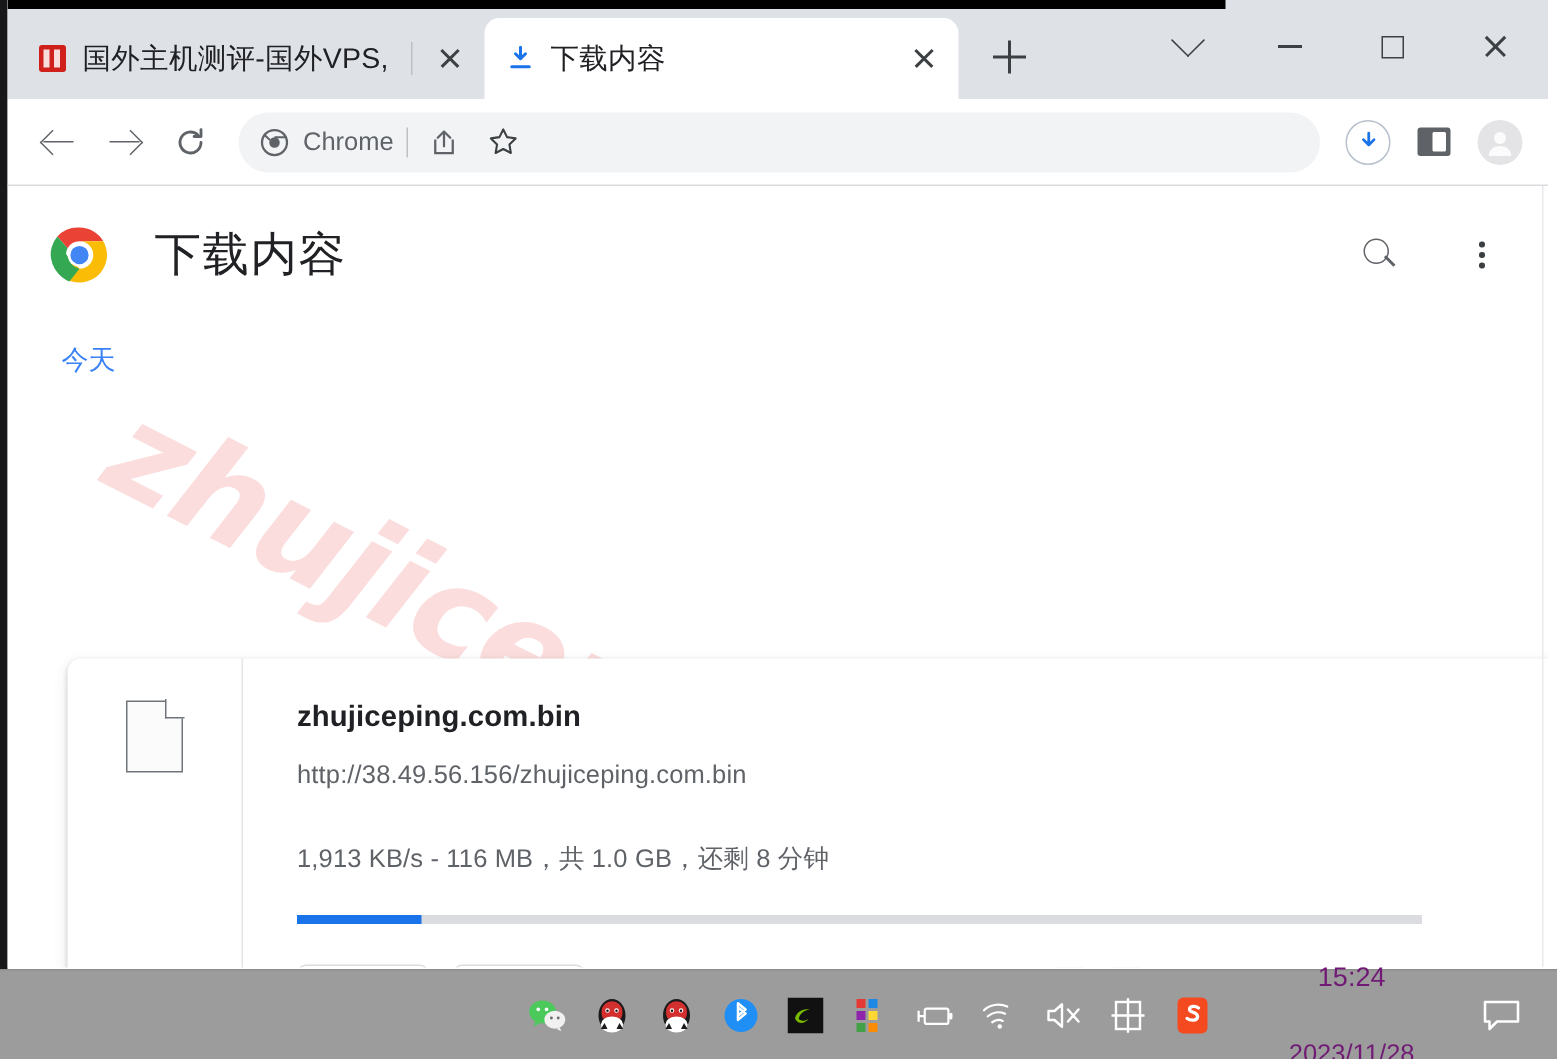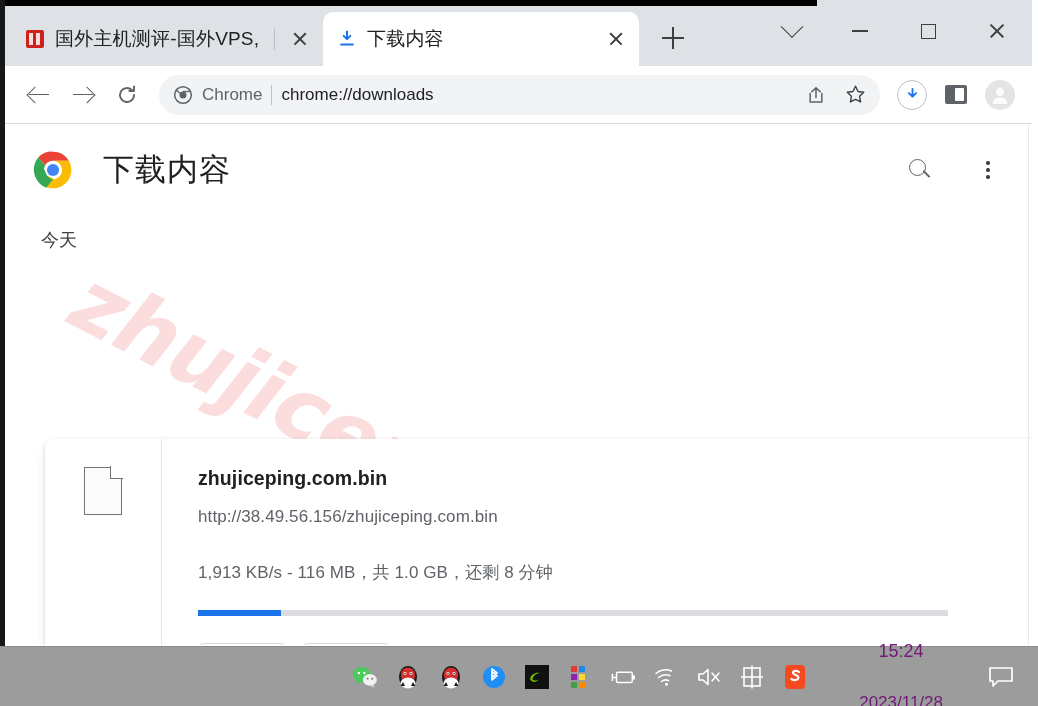--- a/index.html
+++ b/index.html
@@ -139,21 +139,21 @@
   }
   .page-header { display: flex; align-items: center; height: 92px; padding: 0 22px 0 28px; position: relative; }
   .chrome-logo { width: 40px; height: 40px; flex: 0 0 40px; }
   .page-title { font-size: 31px; color: #202124; margin-left: 30px; flex: 1; letter-spacing: 1px; }
   .hdr-btn { width: 44px; height: 44px; border-radius: 50%; display:flex; align-items:center; justify-content:center; flex:0 0 44px;}
   .hdr-btn.last { margin-left: 24px; }
   .magnifier { width: 22px; height: 22px; position: relative; }
   .magnifier::before { content:""; position:absolute; left:0; top:0; width:15px; height:15px; border:1.9px solid #5f6368; border-radius:50%; }
   .magnifier::after { content:""; position:absolute; left:13px; top:14px; width:9px; height:1.9px; background:#5f6368; transform: rotate(45deg); }
 
-  .date-label { font-size: 18px; color: #404040; padding: 12px 0 0 36px; position: relative; }
+  .date-label { font-size: 18px; color: #3b82f6; padding: 12px 0 0 36px; position: relative; }
 
   .dl-card {
     position: absolute; left: 40px; top: 315px; right: -40px; height: 265px;
     background: #fff; border-radius: 9px;
     box-shadow: 0 1px 3px rgba(60,64,67,.22), 0 4px 10px rgba(60,64,67,.10);
     display: flex;
   }
   .card-iconcol { width: 117px; flex: 0 0 117px; display: flex; align-items: flex-start; justify-content: center; padding-top: 28px; border-right: 1px solid #e4e6e8; }
   .file-icon { width: 38px; height: 48px; position: relative; }
   .file-icon .body { position:absolute; inset:0; border:1.6px solid #70757a; background:#fbfbfb; }
@@ -259,21 +259,20 @@
         <span class="chrome-mono">
           <svg viewBox="0 0 24 24" width="20" height="20">
               <circle cx="12" cy="12" r="10" fill="none" stroke="#5f6368" stroke-width="1.8"></circle>
               <circle cx="12" cy="12" r="4.2" fill="#5f6368"></circle>
               <path d="M12 7.8h9.4" stroke="#5f6368" stroke-width="1.6"></path>
               <path d="M8.4 10 3.6 5.6" stroke="#5f6368" stroke-width="1.6"></path>
             </svg>
         </span>
         <span class="omni-brand">Chrome</span>
         <span class="omni-div"></span>
-        <span class="omni-url">chrome://downloads</span>
         <span class="omni-ico">
           <svg width="20" height="20" viewBox="0 0 24 24">
               <path d="M5 9.5v11h14v-11" fill="none" stroke="#5f6368" stroke-width="1.8"></path>
               <path d="M12 15V3.2m0 0 5 5m-5-5-5 5" fill="none" stroke="#5f6368" stroke-width="1.8" stroke-linecap="round"></path>
             </svg>
         </span>
         <span class="omni-ico">
           <svg width="21" height="21" viewBox="0 0 24 24">
               <path d="M12 2.6l2.9 5.9 6.5.95-4.7 4.6 1.1 6.5L12 17.5l-5.8 3.05 1.1-6.5-4.7-4.6 6.5-.95z" fill="none" stroke="#3c4043" stroke-width="1.6" stroke-linejoin="round"></path>
             </svg>

